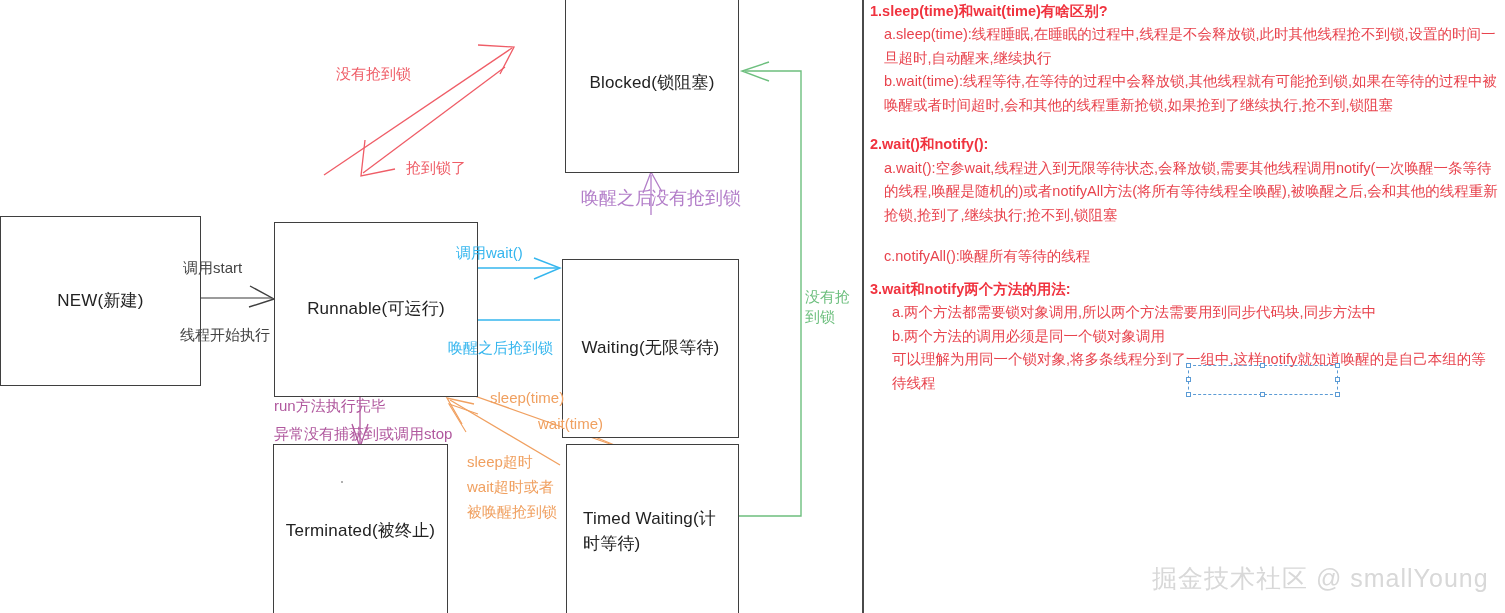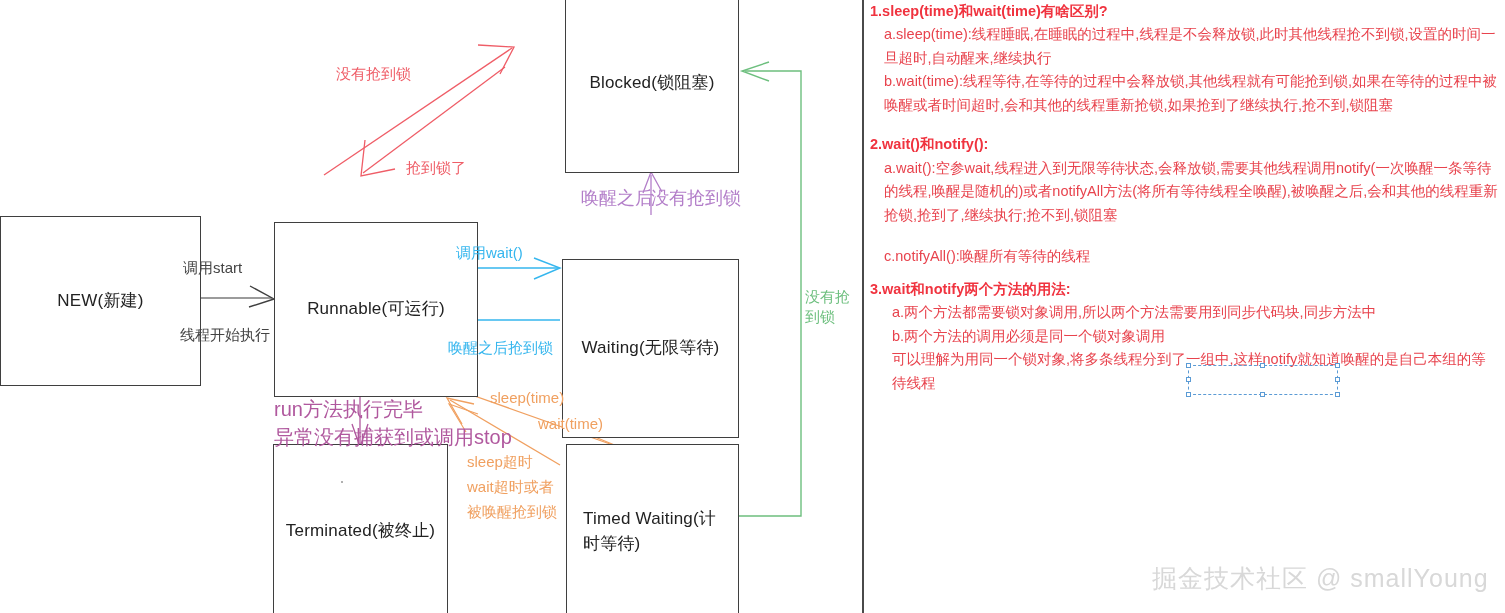--- a/index.html
+++ b/index.html
@@ -28,21 +28,21 @@
   #box-timed .lbl{text-align:left;width:100%;padding-left:6px;}
 
   
   #arrows{position:absolute;left:0;top:0;width:1505px;height:613px;pointer-events:none;}
 
   
   .ann{position:absolute;white-space:nowrap;line-height:1.35;}
   .ann.gray {color:#444444;font-size:15px;}
   .ann.red  {color:#ef5d67;font-size:15px;}
   .ann.blue {color:#35b6ee;font-size:15px;}
-  .ann.pink {color:#b0589e;font-size:20px;}
+  .ann.pink {color:#b0589e;font-size:15px;}
   .ann.purple{color:#b37ec9;font-size:18px;}
   .ann.orange{color:#f0a060;font-size:15px;}
   .ann.green{color:#6dbf7e;font-size:15px;}
 
   #lbl-start      {left:183px;top:258px;}
   #lbl-startexec  {left:180px;top:325px;}
   #lbl-nolock     {left:336px;top:64px;}
   #lbl-gotlock    {left:406px;top:158px;}
   #lbl-callwait   {left:456px;top:243px;}
   #lbl-wakelock   {left:448px;top:338px;}

